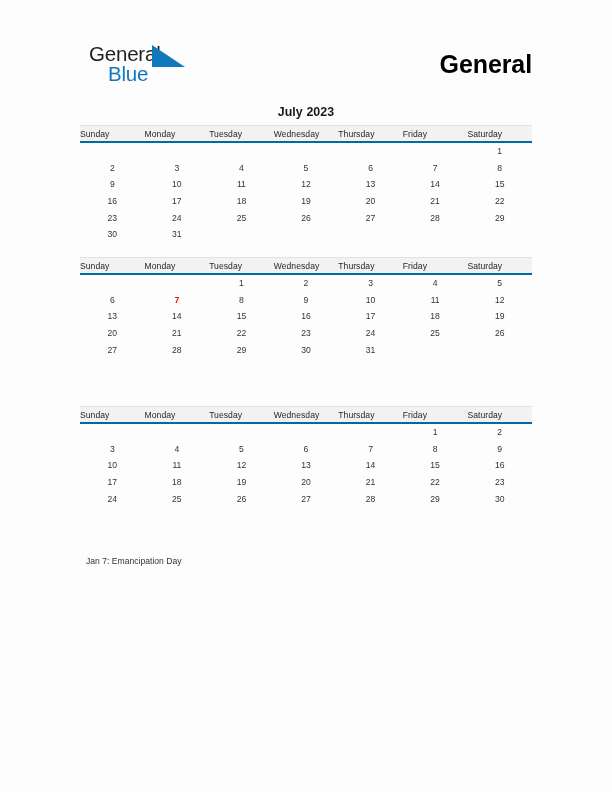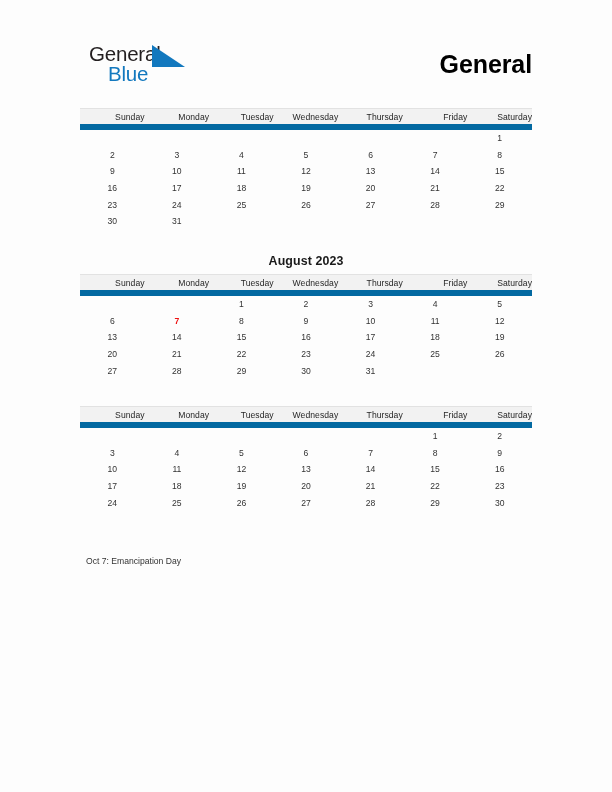--- a/index.html
+++ b/index.html
@@ -97,27 +97,27 @@
 
   table.cal {
     border-collapse: collapse;
     width: 452px;
     table-layout: fixed;
     margin-top: 4px;
   }
   table.cal th {
     background: #f2f2f2;
     border-top: 1px solid #e2e2e2;
-    border-bottom: 6px solid #0369a1;
+    border-bottom: 2px solid #0369a1;
     font-size: 8.6px;
     font-weight: normal;
     color: #262626;
     height: 15px;
     padding: 0;
-    text-align: right;
+    text-align: left;
     letter-spacing: 0.05px;
   }
   table.cal td {
     height: 16.6px;
     padding: 0;
     text-align: center;
     font-size: 8.6px;
     color: #333333;
     border: none;
     vertical-align: middle;
@@ -154,20 +154,21 @@
       <span class="logo-general">General</span>
       <svg class="logo-triangle" viewBox="0 0 33 22">
         <polygon points="0,0 33,22 0,22" fill="#1278be"></polygon>
       </svg>
       <span class="logo-blue">Blue</span>
     </div>
     <div class="country-title">General</div>
   </div>
 
   <div class="month-block" id="month-0">
+    <div class="month-title">July 2023</div>
     <table class="cal">
       <thead>
         <tr>
           <th>Sunday</th>
           <th>Monday</th>
           <th>Tuesday</th>
           <th>Wednesday</th>
           <th>Thursday</th>
           <th>Friday</th>
           <th>Saturday</th>
@@ -226,21 +227,20 @@
             <td class="empty"></td>
             <td class="empty"></td>
             <td class="empty"></td>
             <td class="empty"></td>
           </tr>
         </tbody>
     </table>
   </div>
 
   <div class="month-block" id="month-1">
-    <div class="month-title">August 2023</div>
     <table class="cal">
       <thead>
         <tr>
           <th>Sunday</th>
           <th>Monday</th>
           <th>Tuesday</th>
           <th>Wednesday</th>
           <th>Thursday</th>
           <th>Friday</th>
           <th>Saturday</th>
@@ -353,16 +353,16 @@
             <td>27</td>
             <td>28</td>
             <td>29</td>
             <td>30</td>
           </tr>
         </tbody>
     </table>
   </div>
 
   <div class="holiday-notes">
-      <div class="holiday-note">Oct 7: Emancipation Day</div>
+      <div class="holiday-note">Jan 7: Emancipation Day</div>
     </div>
 
 </div>
 
 </body></html>

